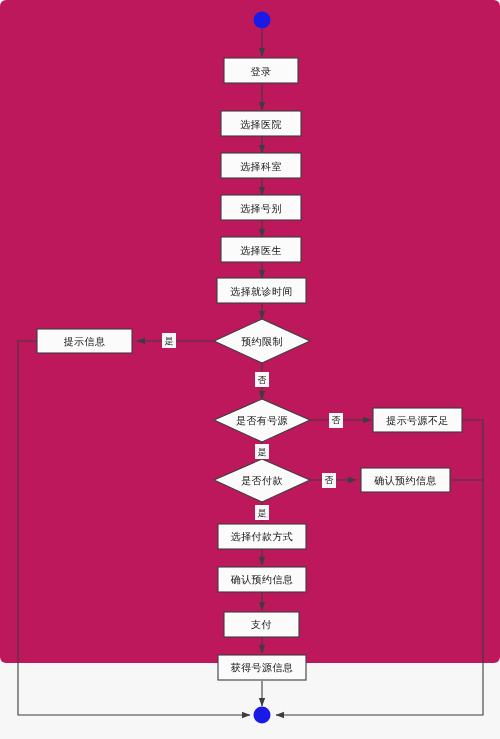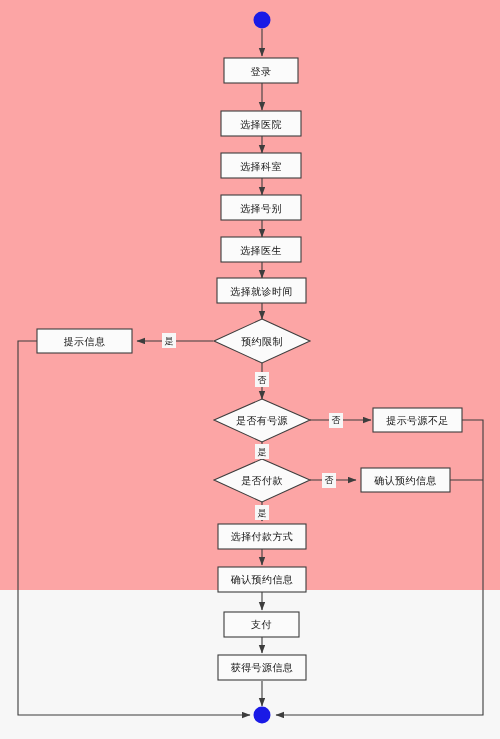--- a/index.html
+++ b/index.html
@@ -9,22 +9,23 @@
   }
   body {
     width: 500px;
     height: 739px;
     font-family: "DejaVu Sans", "Liberation Sans", sans-serif;
     overflow: hidden;
   }
   #flow-root {
     position: relative;
     width: 500px;
-    height: 590px;
-    background: #fca5a5;
+    height: 663px;
+    background: #be185d;
+    border-radius: 6px;
   }
   svg.flow-canvas {
     position: absolute;
     left: 0;
     top: 0;
     width: 500px;
     height: 739px;
     display: block;
   }
   .node-text {

